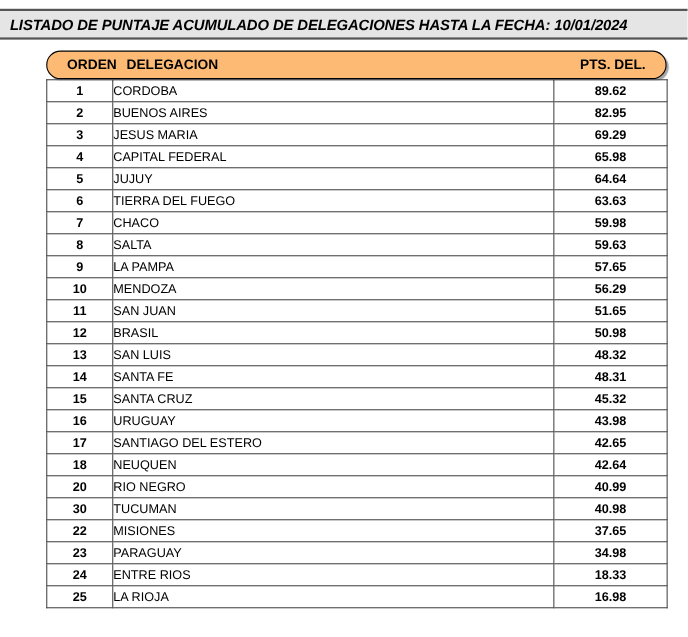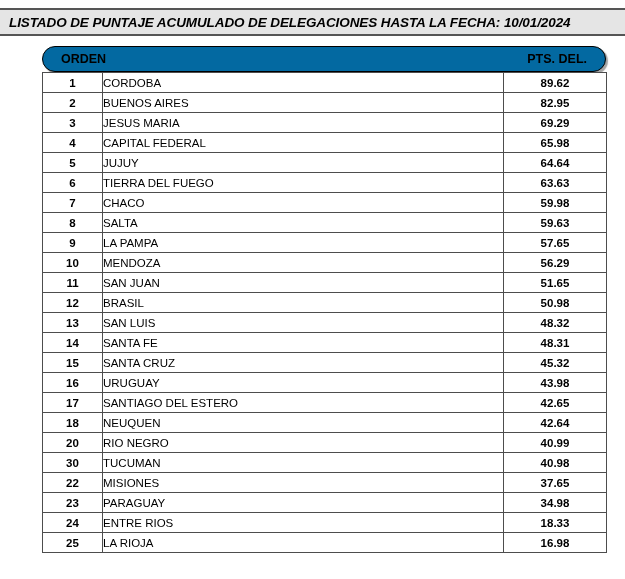--- a/index.html
+++ b/index.html
@@ -38,21 +38,21 @@
     padding-left: 9px;
   }
 
   
   #header-pill {
     position: absolute;
     left: 42px;
     top: 46px;
     width: 564px;
     height: 26px;
-    background: #0369a1;
+    background: #fdba74;
     border: 1.5px solid #000000;
     border-radius: 13px;
     box-sizing: border-box;
     box-shadow: 2px 2px 1px rgba(90,90,90,0.55);
   }
   .hdr-cell {
     position: absolute;
     top: 0;
     height: 100%;
     display: flex;
@@ -108,20 +108,21 @@
 </style>
 </head>
 <body>
 
 <div id="title-band">
   <span id="title-text">LISTADO DE PUNTAJE ACUMULADO DE DELEGACIONES HASTA LA FECHA: 10/01/2024</span>
 </div>
 
 <div id="header-pill">
   <span class="hdr-cell" id="hdr-orden">ORDEN</span>
+  <span class="hdr-cell" id="hdr-deleg">DELEGACION</span>
   <span class="hdr-cell" id="hdr-pts">PTS. DEL.</span>
 </div>
 
 <div id="table-wrap">
   <table id="score-table">
     <tbody id="score-body">
         <tr>
           <td class="col-orden">1</td>
           <td class="col-deleg">CORDOBA</td>
           <td class="col-pts">89.62</td>

